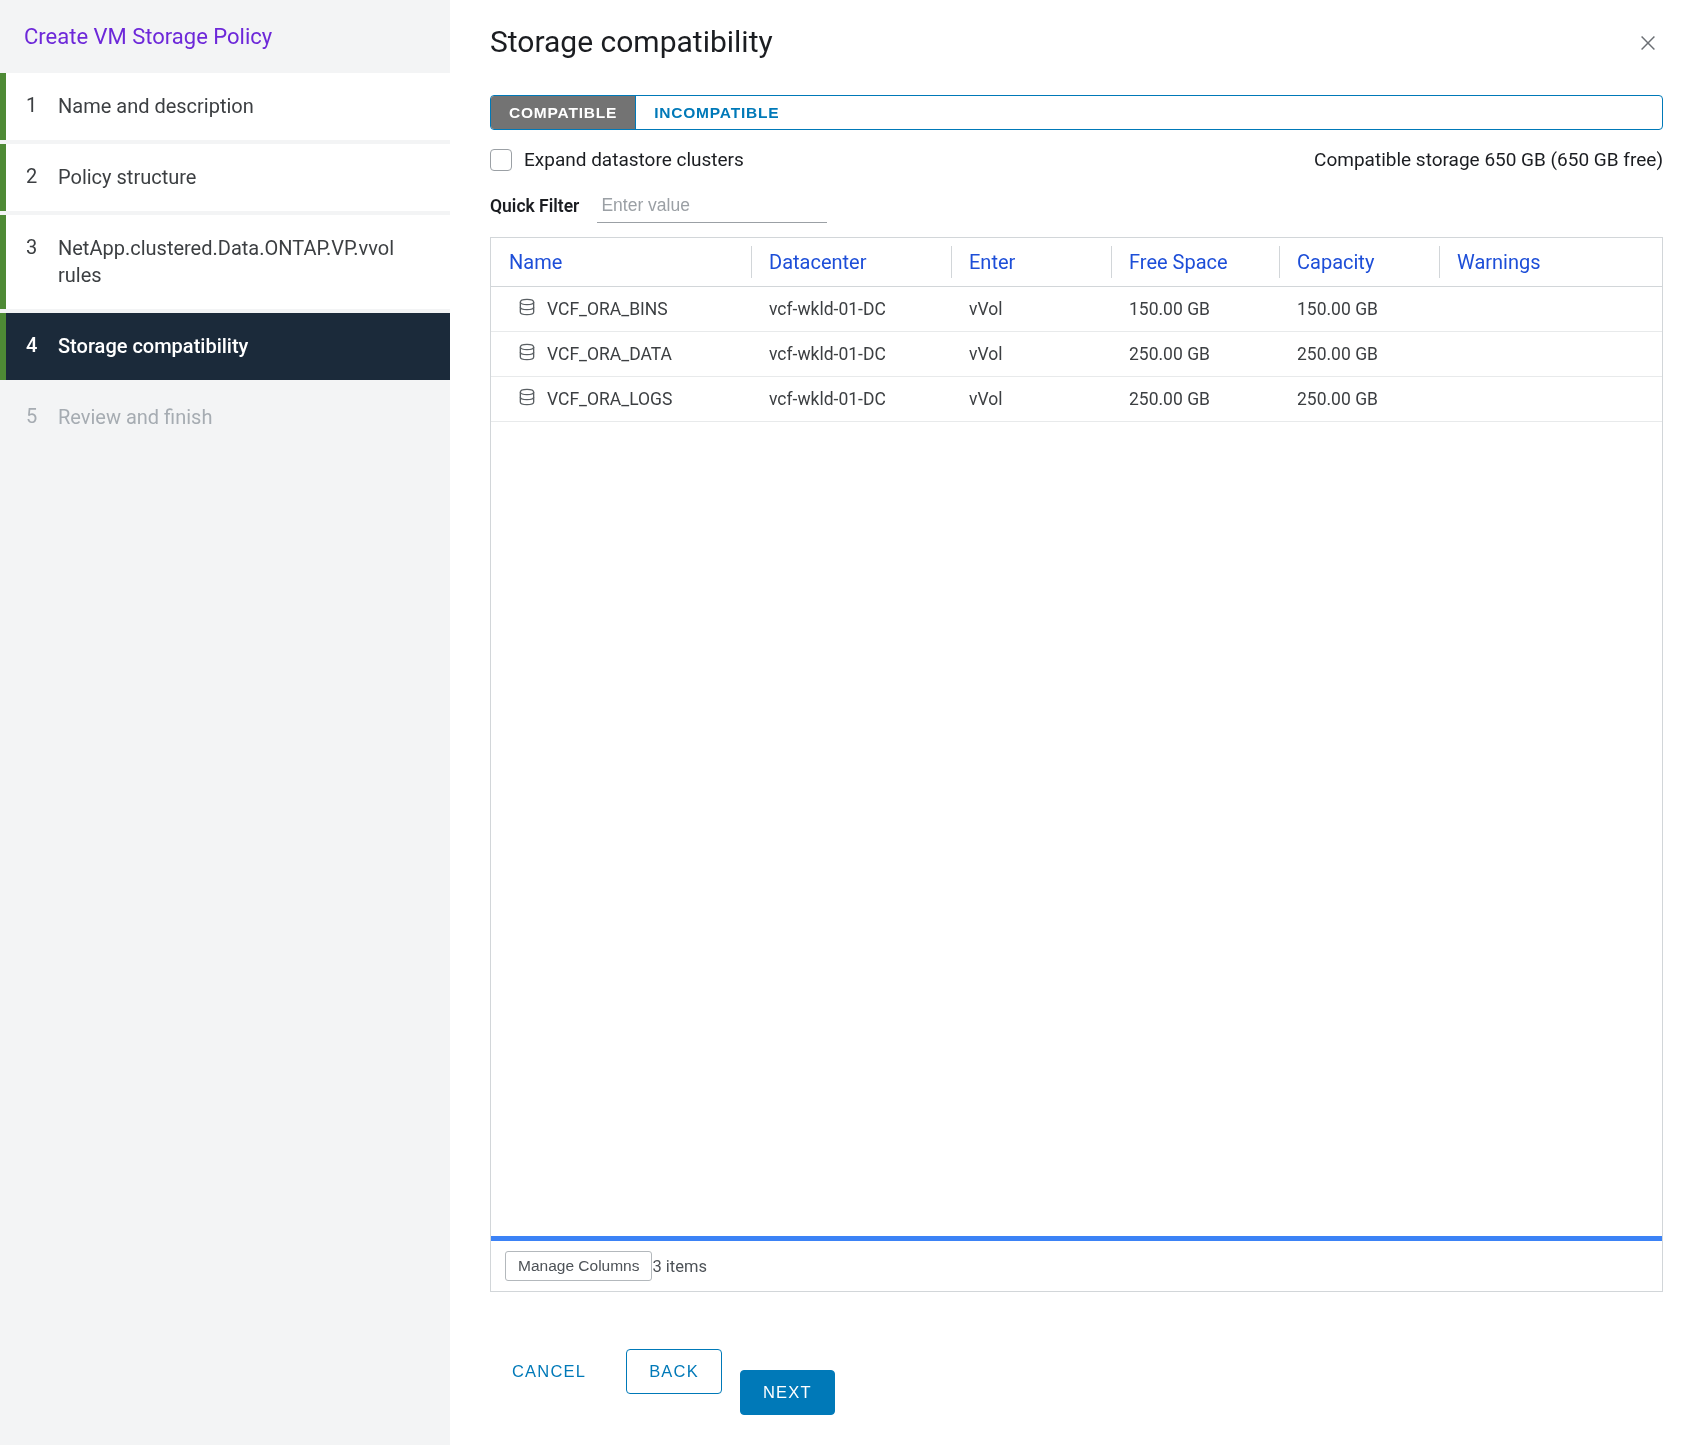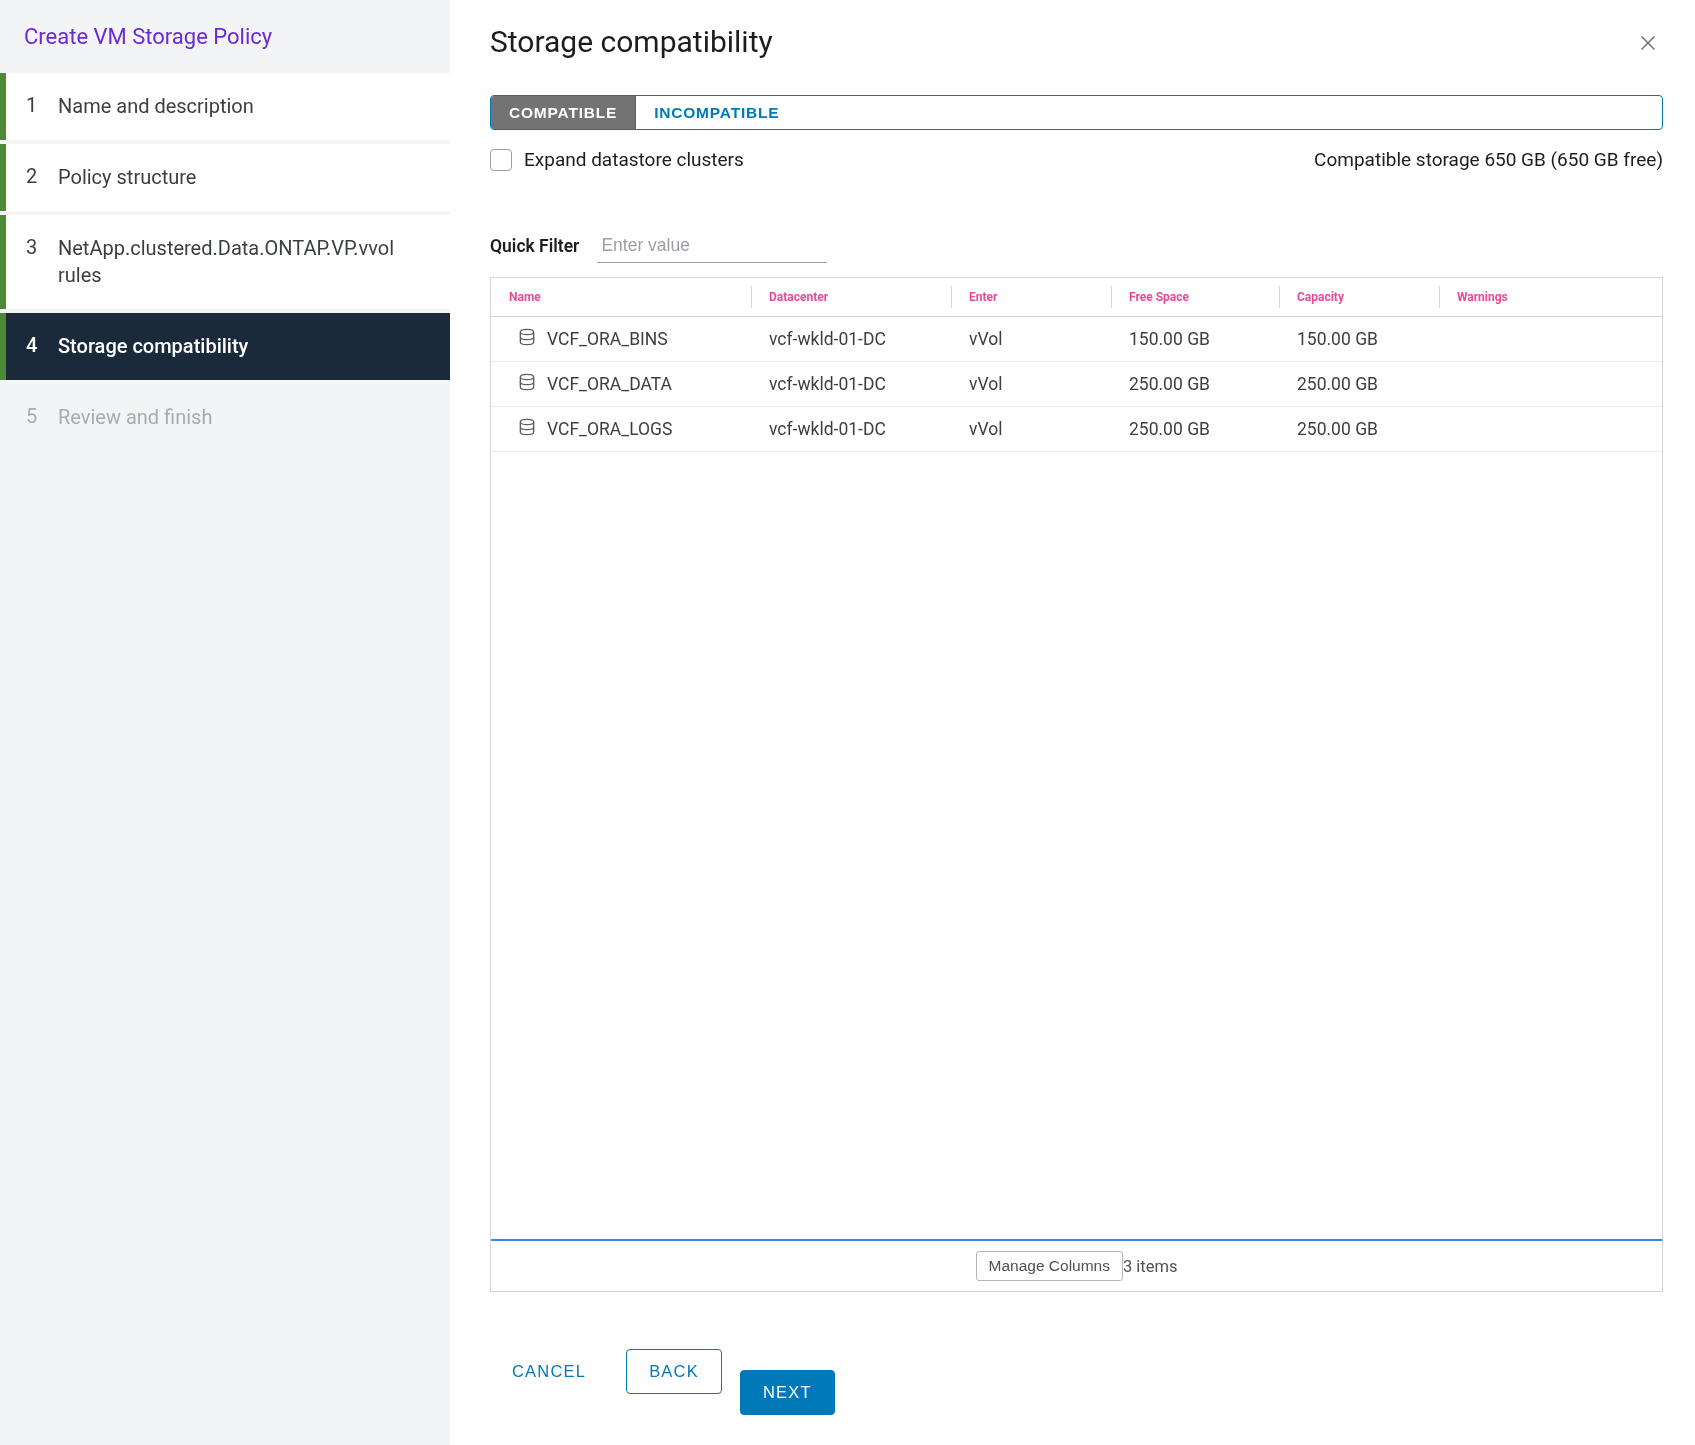--- a/index.html
+++ b/index.html
@@ -113,21 +113,21 @@
   }
   .expand-wrap { display: flex; align-items: center; gap: 12px; }
   .chk {
     width: 22px; height: 22px; border: 1.5px solid #9ba0a5; border-radius: 4px;
     background: #fff; cursor: pointer;
   }
   .summary { color: #1b1d21; }
   
   .filter-row {
     display: flex; align-items: center; gap: 18px;
-    margin-top: 58px;
+    margin-top: 18px;
     font-size: 18px;
   }
   .filter-label { font-weight: 600; color: #1b1d21; font-size: 17.5px; }
   .filter-input {
     border: none; border-bottom: 1px solid #9ba0a5;
     font-size: 17.5px; padding: 6px 4px 6px 4px; width: 230px;
     outline: none;
   }
   .filter-input::placeholder { color: #9ba0a5; }
   
@@ -141,42 +141,42 @@
   .thead, .trow {
     display: grid;
     grid-template-columns: 260px 200px 160px 168px 160px 1fr;
     align-items: center;
   }
   .thead {
     background: #fff;
     border-bottom: 1px solid #d2d6d9;
   }
   .th {
-    font-size: 12px; font-weight: 700; color: #ec4899;
+    font-size: 20px; font-weight: 400; color: #1d4ed8;
     padding: 12px 12px 12px 18px;
     position: relative;
   }
   .th + .th::before {
     content: ""; position: absolute; left: 0; top: 8px; bottom: 8px;
     width: 1px; background: #d2d6d9;
   }
   .tbody { overflow: auto; }
   .trow {
     border-bottom: 1px solid #e8eaeb;
   }
   .td {
     font-size: 17.5px; color: #3c3f42;
     padding: 10px 12px 10px 18px;
     display: flex; align-items: center; gap: 10px;
   }
   .td-name { padding-left: 26px; }
   .ds-icon { width: 20px; height: 20px; flex: 0 0 20px; }
   .table-footer {
-    display: flex; justify-content: center; align-items: center;
-    border-top: 2px solid #3b82f6;
+    display: flex; justify-content: flex-start; align-items: center;
+    border-top: 5px solid #3b82f6;
     padding: 10px 14px;
     margin-top: auto;
     font-size: 16.5px; color: #4d5257;
   }
   .manage-cols {
     border: 1px solid #b3b8bc; background: #fff; color: #4d5257;
     padding: 5px 12px; font-size: 15.5px; border-radius: 3px; cursor: pointer;
   }
   
   .footer {

